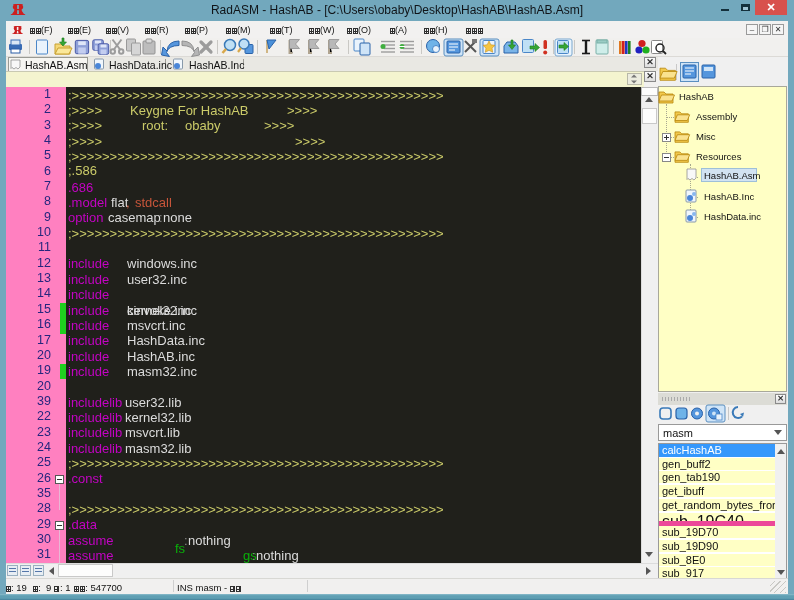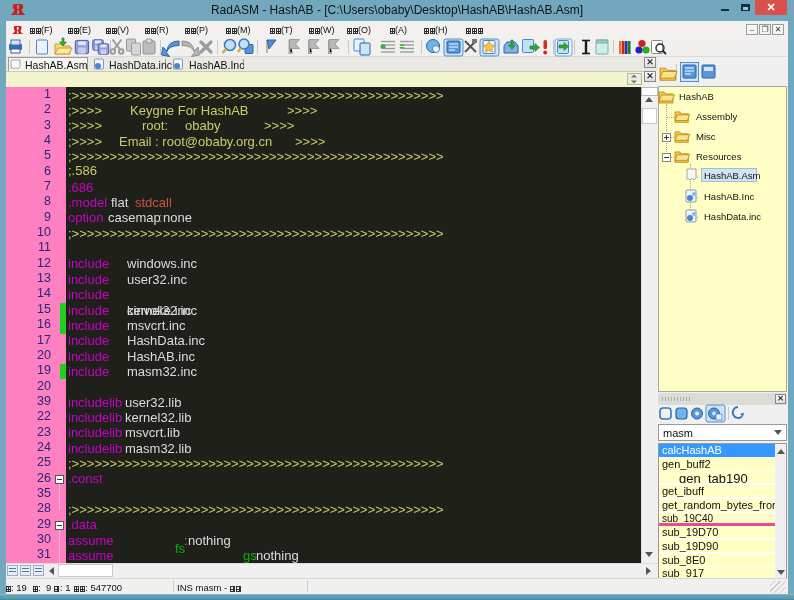--- a/index.html
+++ b/index.html
@@ -257,21 +257,21 @@
 <div class="a" style="left:60px;top:363.9px;width:6px;height:15.4px;background:#1fcf1f"></div>
 <div class="a" style="left:55px;top:474.5px;width:9px;height:9px;background:#fff;border:1px solid #555"></div>
 <div class="a" style="left:57px;top:479.0px;width:5px;height:1px;background:#333"></div>
 <div class="a" style="left:55px;top:520.6px;width:9px;height:9px;background:#fff;border:1px solid #555"></div>
 <div class="a" style="left:57px;top:525.1px;width:5px;height:1px;background:#333"></div>
 <div class="a" style="left:59px;top:484px;width:1px;height:26px;background:#e9b7d4"></div>
 <div class="a" style="left:59px;top:530px;width:1px;height:33px;background:#e9b7d4"></div>
 <div class="a code" style="left:68px;top:87.6px;width:570px;height:15.35px;line-height:15.3px"><span class="cm a" style="left:0px;top:0">;&gt;&gt;&gt;&gt;&gt;&gt;&gt;&gt;&gt;&gt;&gt;&gt;&gt;&gt;&gt;&gt;&gt;&gt;&gt;&gt;&gt;&gt;&gt;&gt;&gt;&gt;&gt;&gt;&gt;&gt;&gt;&gt;&gt;&gt;&gt;&gt;&gt;&gt;&gt;&gt;&gt;&gt;&gt;&gt;&gt;&gt;&gt;&gt;&gt;</span></div>
 <div class="a code" style="left:68px;top:102.9px;width:570px;height:15.35px;line-height:15.3px"><span class="cm a" style="left:0px;top:0">;&gt;&gt;&gt;&gt;</span><span class="cm a" style="left:62px;top:0">Keygne For HashAB</span><span class="cm a" style="left:219px;top:0">&gt;&gt;&gt;&gt;</span></div>
 <div class="a code" style="left:68px;top:118.3px;width:570px;height:15.35px;line-height:15.3px"><span class="cm a" style="left:0px;top:0">;&gt;&gt;&gt;&gt;</span><span class="cm a" style="left:74px;top:0">root:</span><span class="cm a" style="left:117px;top:0">obaby</span><span class="cm a" style="left:196px;top:0">&gt;&gt;&gt;&gt;</span></div>
-<div class="a code" style="left:68px;top:133.6px;width:570px;height:15.35px;line-height:15.3px"><span class="cm a" style="left:0px;top:0">;&gt;&gt;&gt;&gt;</span><span class="cm a" style="left:51px;top:0">Email : root@obaby.org.cn</span><span class="cm a" style="left:227px;top:0">&gt;&gt;&gt;&gt;</span></div>
+<div class="a code" style="left:68px;top:133.6px;width:570px;height:15.35px;line-height:15.3px"><span class="cm a" style="left:0px;top:0">;&gt;&gt;&gt;&gt;</span><span class="cm a" style="left:227px;top:0">&gt;&gt;&gt;&gt;</span></div>
 <div class="a code" style="left:68px;top:149.0px;width:570px;height:15.35px;line-height:15.3px"><span class="cm a" style="left:0px;top:0">;&gt;&gt;&gt;&gt;&gt;&gt;&gt;&gt;&gt;&gt;&gt;&gt;&gt;&gt;&gt;&gt;&gt;&gt;&gt;&gt;&gt;&gt;&gt;&gt;&gt;&gt;&gt;&gt;&gt;&gt;&gt;&gt;&gt;&gt;&gt;&gt;&gt;&gt;&gt;&gt;&gt;&gt;&gt;&gt;&gt;&gt;&gt;&gt;&gt;</span></div>
 <div class="a code" style="left:68px;top:163px;width:570px;height:15.35px;line-height:15.3px"><span class="cm a" style="left:0px;top:0">;.586</span></div>
 <div class="a code" style="left:68px;top:179.7px;width:570px;height:15.35px;line-height:15.3px"><span class="kw a" style="left:0px;top:0">.686</span></div>
 <div class="a code" style="left:68px;top:195.1px;width:570px;height:15.35px;line-height:15.3px"><span class="kw a" style="left:0px;top:0">.model</span><span class="wh a" style="left:43px;top:0">flat</span><span class="or a" style="left:58px;top:0">,</span><span class="or a" style="left:67px;top:0">stdcall</span></div>
 <div class="a code" style="left:68px;top:210.4px;width:570px;height:15.35px;line-height:15.3px"><span class="kw a" style="left:0px;top:0">option</span><span class="wh a" style="left:40px;top:0">casemap</span><span class="gy a" style="left:91px;top:0">:</span><span class="wh a" style="left:95px;top:0">none</span></div>
 <div class="a code" style="left:68px;top:225.8px;width:570px;height:15.35px;line-height:15.3px"><span class="cm a" style="left:0px;top:0">;&gt;&gt;&gt;&gt;&gt;&gt;&gt;&gt;&gt;&gt;&gt;&gt;&gt;&gt;&gt;&gt;&gt;&gt;&gt;&gt;&gt;&gt;&gt;&gt;&gt;&gt;&gt;&gt;&gt;&gt;&gt;&gt;&gt;&gt;&gt;&gt;&gt;&gt;&gt;&gt;&gt;&gt;&gt;&gt;&gt;&gt;&gt;&gt;&gt;</span></div>
 <div class="a code" style="left:68px;top:256.4px;width:570px;height:15.35px;line-height:15.3px"><span class="kw a" style="left:0px;top:0">include</span><span class="wh a" style="left:59px;top:0">windows.inc</span></div>
 <div class="a code" style="left:68px;top:271.8px;width:570px;height:15.35px;line-height:15.3px"><span class="kw a" style="left:0px;top:0">include</span><span class="wh a" style="left:59px;top:0">user32.inc</span></div>
 <div class="a code" style="left:68px;top:287.1px;width:570px;height:15.35px;line-height:15.3px"><span class="kw a" style="left:0px;top:0">include</span><span class="wh a" style="left:59px;top:16px">kernel32.inc</span></div>
 <div class="a code" style="left:68px;top:302.5px;width:570px;height:15.35px;line-height:15.3px"><span class="kw a" style="left:0px;top:0">include</span><span class="wh a" style="left:59px;top:0">cinvoke.inc</span></div>
@@ -334,24 +334,24 @@
 <div class="a" style="left:704px;top:211px;font-size:9.5px;color:#111">HashData.inc</div>
 <div class="a" style="left:658px;top:393px;width:129px;height:12px;background:#dcdcd6"></div>
 <div class="a" style="left:662px;top:397px;width:30px;height:4px;background:repeating-linear-gradient(90deg,#aaa 0,#aaa 1px,transparent 1px,transparent 3px)"></div>
 <div class="xbtn" style="left:775px;top:394px;width:11px;height:10px;line-height:8px;font-size:8px">✕</div>
 <div class="a" style="left:658px;top:424px;width:129px;height:17px;background:#fff;border:1px solid #999"></div>
 <div class="a" style="left:663px;top:427px;font-size:11px;color:#111">masm</div>
 <div class="tri-d" style="left:774px;top:430px"></div>
 <div class="a" style="left:658px;top:443px;width:129px;height:138px;background:#fff;border:1px solid #999"></div>
 <div class="a" style="left:659px;top:444.0px;width:116px;height:13px;background:#3598fc;color:#fff;font-size:11px;padding-left:3px;overflow:hidden;white-space:nowrap">calcHashAB</div>
 <div class="a" style="left:659px;top:457.7px;width:116px;height:13px;background:#ffffc5;border-bottom:1px solid #fff;color:#111;font-size:11px;padding-left:3px;overflow:hidden;white-space:nowrap">gen_buff2</div>
-<div class="a" style="left:659px;top:471.4px;width:116px;height:13px;background:#ffffc5;border-bottom:1px solid #fff;color:#111;font-size:13px;padding-left:20px;overflow:hidden;white-space:nowrap">gen_tab190</div>
+<div class="a" style="left:659px;top:471.4px;width:116px;height:13px;background:#ffffc5;border-bottom:1px solid #fff;color:#111;font-size:11px;padding-left:3px;overflow:hidden;white-space:nowrap">gen_tab190</div>
 <div class="a" style="left:659px;top:485.1px;width:116px;height:13px;background:#ffffc5;border-bottom:1px solid #fff;color:#111;font-size:11px;padding-left:3px;overflow:hidden;white-space:nowrap">get_ibuff</div>
 <div class="a" style="left:659px;top:498.8px;width:116px;height:13px;background:#ffffc5;border-bottom:1px solid #fff;color:#111;font-size:11px;padding-left:3px;overflow:hidden;white-space:nowrap">get_random_bytes_from_ha</div>
-<div class="a" style="left:659px;top:512.5px;width:116px;height:13px;background:#ffffc5;border-bottom:3px solid #ec4899;color:#111;font-size:10px;padding-left:3px;overflow:hidden;white-space:nowrap">sub_19C40</div>
+<div class="a" style="left:659px;top:512.5px;width:116px;height:13px;background:#ffffc5;border-bottom:5px solid #ec4899;color:#111;font-size:16px;padding-left:3px;overflow:hidden;white-space:nowrap">sub_19C40</div>
 <div class="a" style="left:659px;top:526.2px;width:116px;height:13px;background:#ffffc5;border-bottom:1px solid #fff;color:#111;font-size:11px;padding-left:3px;overflow:hidden;white-space:nowrap">sub_19D70</div>
 <div class="a" style="left:659px;top:539.9px;width:116px;height:13px;background:#ffffc5;border-bottom:1px solid #fff;color:#111;font-size:11px;padding-left:3px;overflow:hidden;white-space:nowrap">sub_19D90</div>
 <div class="a" style="left:659px;top:553.6px;width:116px;height:13px;background:#ffffc5;border-bottom:1px solid #fff;color:#111;font-size:11px;padding-left:3px;overflow:hidden;white-space:nowrap">sub_8E0</div>
 <div class="a" style="left:659px;top:567.3px;width:116px;height:13px;background:#ffffc5;border-bottom:1px solid #fff;color:#111;font-size:11px;padding-left:3px;overflow:hidden;white-space:nowrap">sub_917</div>
 <div class="a" style="left:775px;top:444px;width:11px;height:136px;background:#f0f0f0"></div>
 <div class="tri-u" style="left:777px;top:449px"></div>
 <div class="tri-d" style="left:777px;top:570px"></div>
 <div class="a" style="left:6px;top:578px;width:782px;height:16px;background:#f1f0ef;border-top:1px solid #d8d8d4"></div>
 <div class="a" style="left:173px;top:580px;width:1px;height:12px;background:#cfcfcf"></div>
 <div class="a" style="left:307px;top:580px;width:1px;height:12px;background:#cfcfcf"></div>

